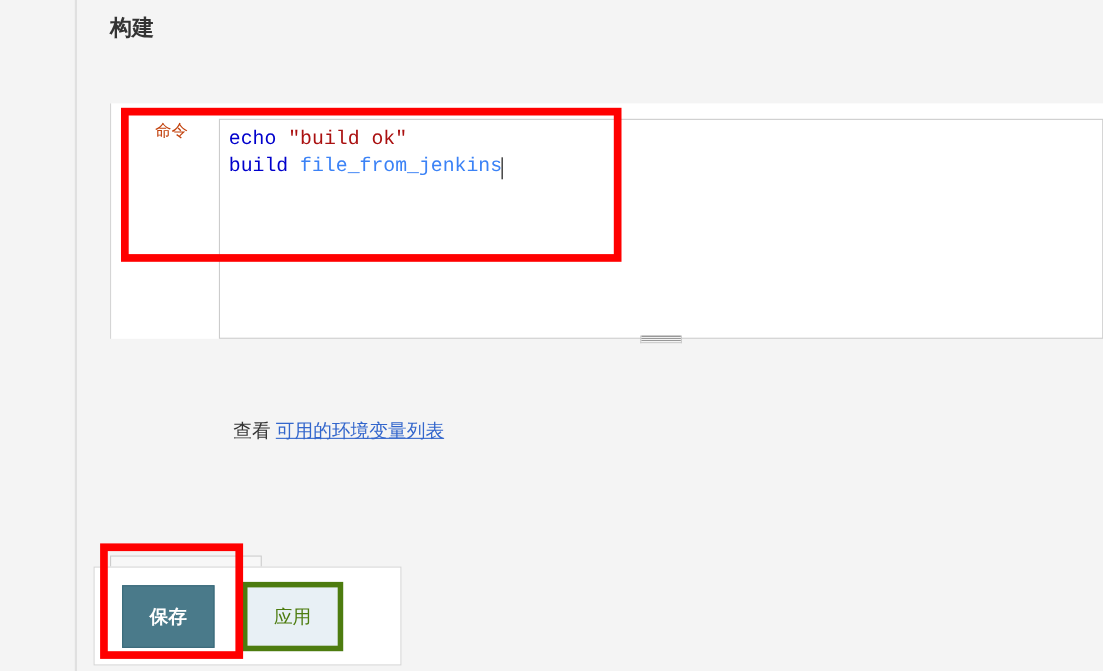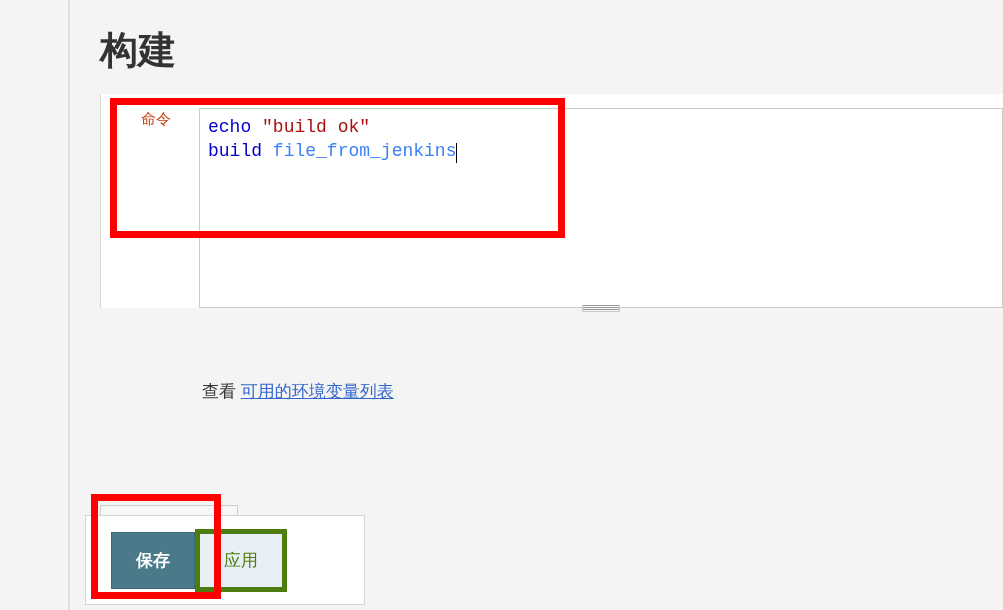--- a/index.html
+++ b/index.html
@@ -15,22 +15,22 @@
       position: absolute;
       left: 68px;
       top: 0;
       width: 2px;
       height: 610px;
       background: #e0e0e0;
     }
     .section-header {
       position: absolute;
       left: 100px;
-      top: 25px;
-      font-size: 38px;
+      top: 12px;
+      font-size: 20px;
       font-weight: bold;
       color: #333;
     }
     .build-box {
       position: absolute;
       left: 100px;
       top: 94px;
       right: 0;
       background: #fff;
       border-left: 1px solid #d5d5d5;
@@ -99,21 +99,21 @@
     .cursor-bar {
       display: inline-block;
       width: 1px;
       height: 20px;
       background: #000;
       vertical-align: text-bottom;
       margin-bottom: -2px;
     }
     .env-row {
       position: absolute;
-      left: 202px;
+      left: 212px;
       top: 380px;
       font-size: 17px;
       color: #333;
     }
     .env-row a {
       color: #3366cc;
       text-decoration: underline;
     }
     .add-step-btn {
       position: absolute;
@@ -139,20 +139,21 @@
       position: absolute;
       left: 85px;
       top: 515px;
       width: 280px;
       height: 90px;
       background: #fff;
       border: 1px solid #d5d5d5;
       display: flex;
       align-items: center;
       padding-left: 25px;
+      gap: 25px;
     }
     .btn-save {
       background: #4a7a8a;
       color: #fff;
       border: 1px solid #3a6a7a;
       font-size: 17px;
       font-weight: bold;
       padding: 16px 24px;
       cursor: pointer;
     }

